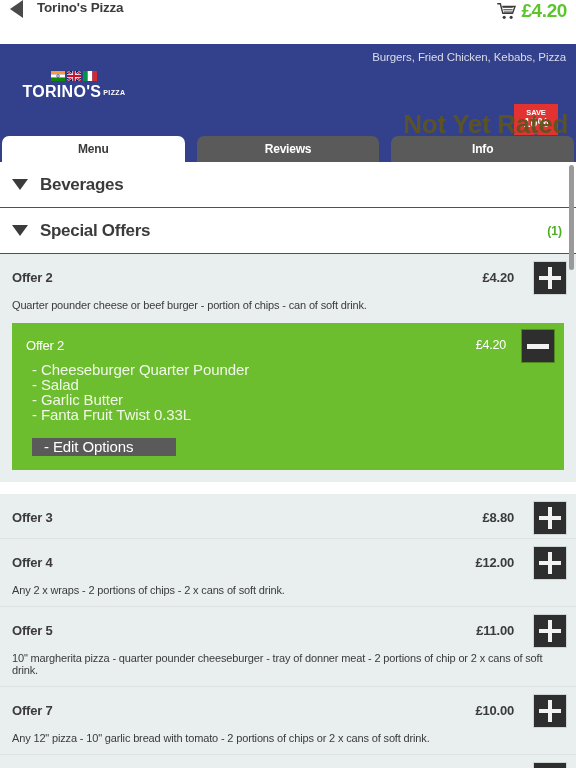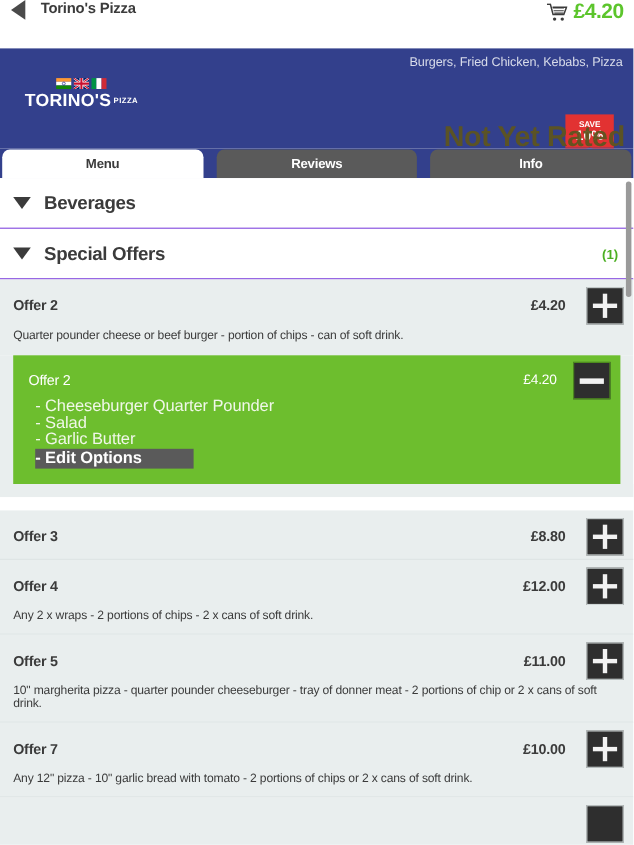--- a/index.html
+++ b/index.html
@@ -252,24 +252,24 @@
   .green-item {
     font-size: 15px;
     color: #f0f7e8;
     line-height: 15px;
     letter-spacing: -0.1px;
   }
   .green-item.edit {
     display: inline-block;
     background: #5a5a5a;
     color: #ffffff;
-    font-weight: bold;
-    padding: 1px 0 2px 0;
+    font-weight: normal;
+    padding: 1px 0 2px 12px;
     width: 144px;
-    margin-top: 1px;
+    margin-top: 16px;
   }
   .green-card .sqbtn {
     right: 9px; top: 6px;
     border: 1px solid #4d8c1d;
   }
 
   .white-gap { height: 12px; background: #ffffff; }
   .scrollbar-thumb {
     position: absolute;
     right: 2px;
@@ -372,20 +372,21 @@
   <div style="background:#e9eeee;padding:0 0 0 0;">
     <div class="green-card">
       <div class="green-head">
         <div class="green-name">Offer 2</div>
         <div class="green-price">£4.20</div>
       </div>
       <div class="green-items">
         <div class="green-item">- Cheeseburger Quarter Pounder</div>
         <div class="green-item">- Salad</div>
         <div class="green-item">- Garlic Butter</div>
+        <div class="green-item">- Fanta Fruit Twist 0.33L</div>
         <div class="green-item edit">- Edit Options</div>
       </div>
       <div class="sqbtn">
         <span class="minus-h"></span>
       </div>
     </div>
     <div style="height:12px;background:#e9eeee;"></div>
   </div>
 
   <div class="white-gap"></div>

